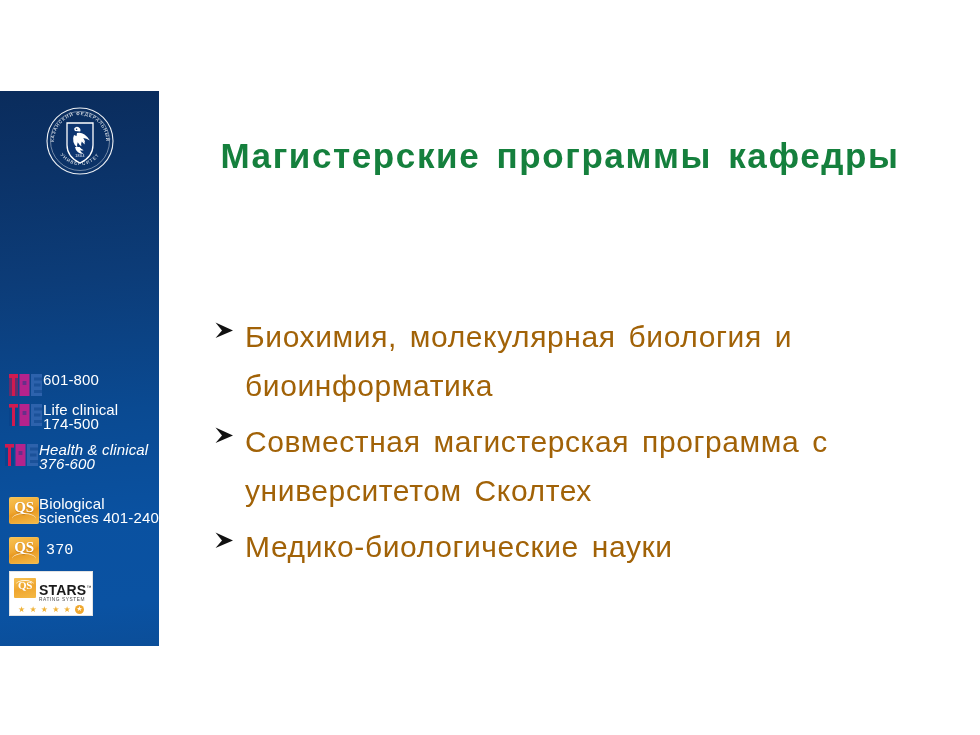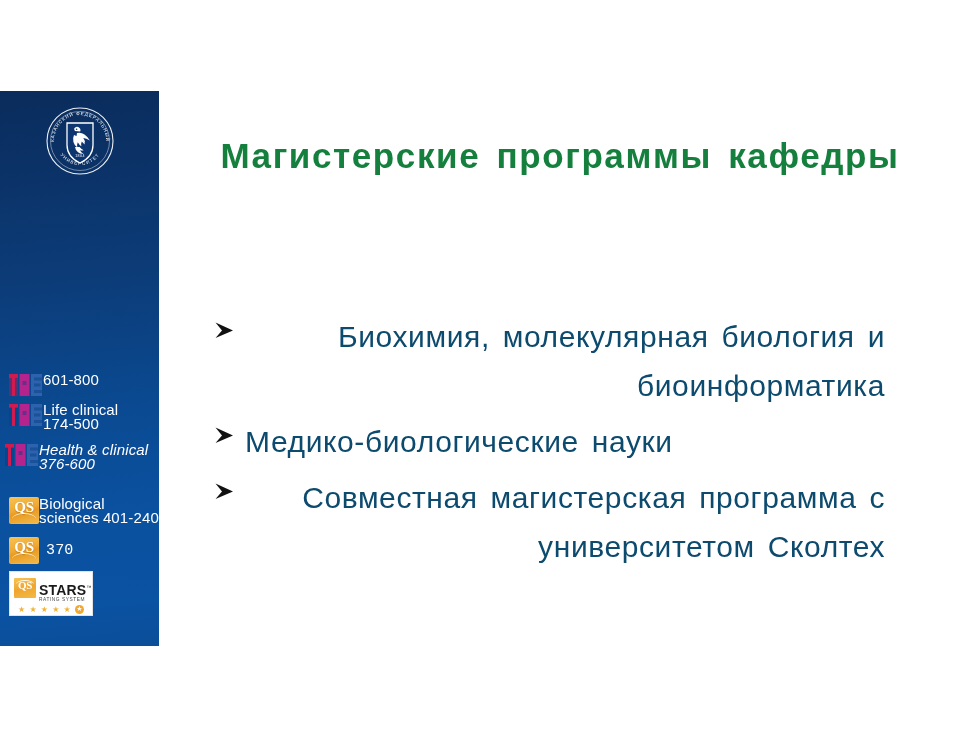--- a/index.html
+++ b/index.html
@@ -223,25 +223,24 @@
   }
   .bullet-marker {
     flex: 0 0 33px;
     padding-top: 6px;
     line-height: 0;
   }
   .bullet-text {
     font-family: "Liberation Sans", sans-serif;
     font-size: 30px;
     line-height: 49px;
-    color: #0c4a6e;
+    color: #a16207;
     letter-spacing: 0.6px;
     word-spacing: 4px;
     max-width: 640px;
-    text-align: right;
   }
 </style>
 </head>
 <body>
 
 <div id="slide">
 
   <div id="sidebar">
 
     <div id="kfu-logo">
@@ -392,27 +391,27 @@
       </span>
       <span class="bullet-text">Биохимия, молекулярная биология и биоинформатика</span>
     </div>
 
     <div class="bullet">
       <span class="bullet-marker">
         <svg viewBox="0 0 24 24" width="24" height="24" aria-hidden="true">
           <path d="M 3.5,4.5 L 21,12.5 L 3.5,20 L 10,12.5 Z" fill="#111111"></path>
         </svg>
       </span>
-      <span class="bullet-text">Медико-биологические науки</span>
+      <span class="bullet-text">Совместная магистерская программа с университетом Сколтех</span>
     </div>
 
     <div class="bullet">
       <span class="bullet-marker">
         <svg viewBox="0 0 24 24" width="24" height="24" aria-hidden="true">
           <path d="M 3.5,4.5 L 21,12.5 L 3.5,20 L 10,12.5 Z" fill="#111111"></path>
         </svg>
       </span>
-      <span class="bullet-text">Совместная магистерская программа с университетом Сколтех</span>
+      <span class="bullet-text">Медико-биологические науки</span>
     </div>
 
   </div>
 
 </div>
 
 </body></html>

